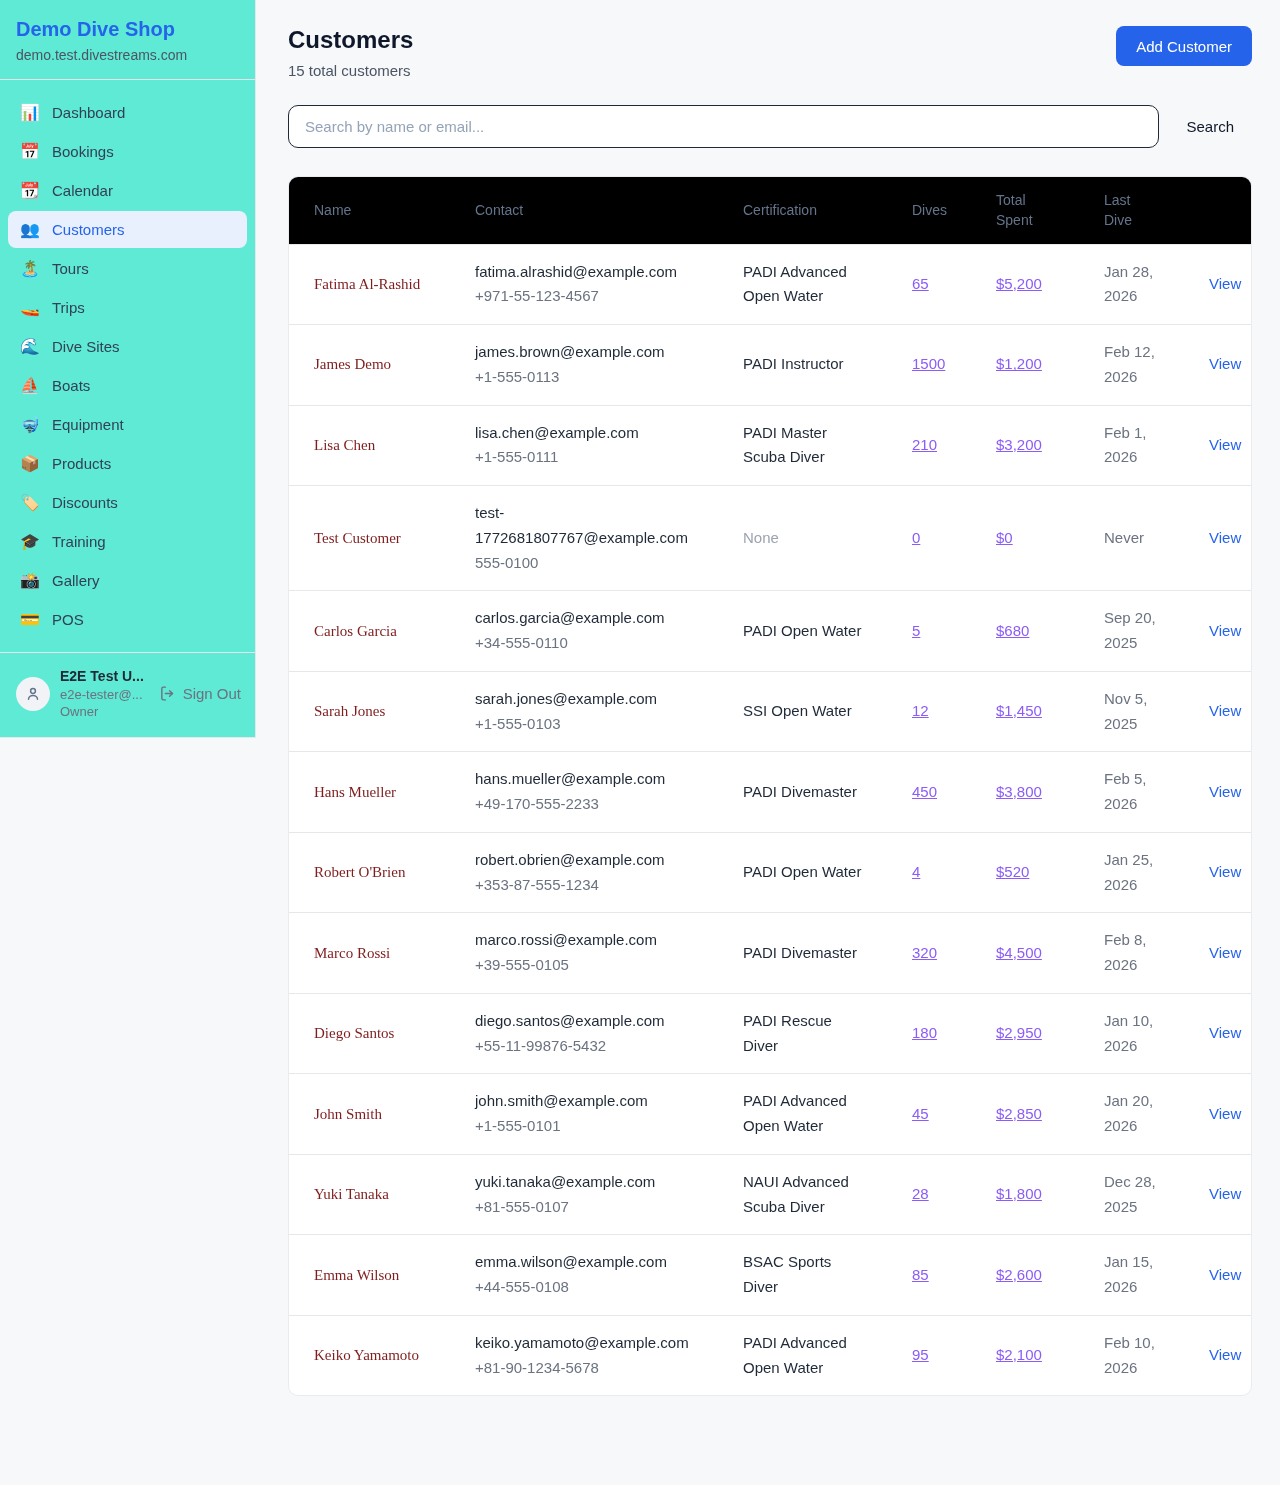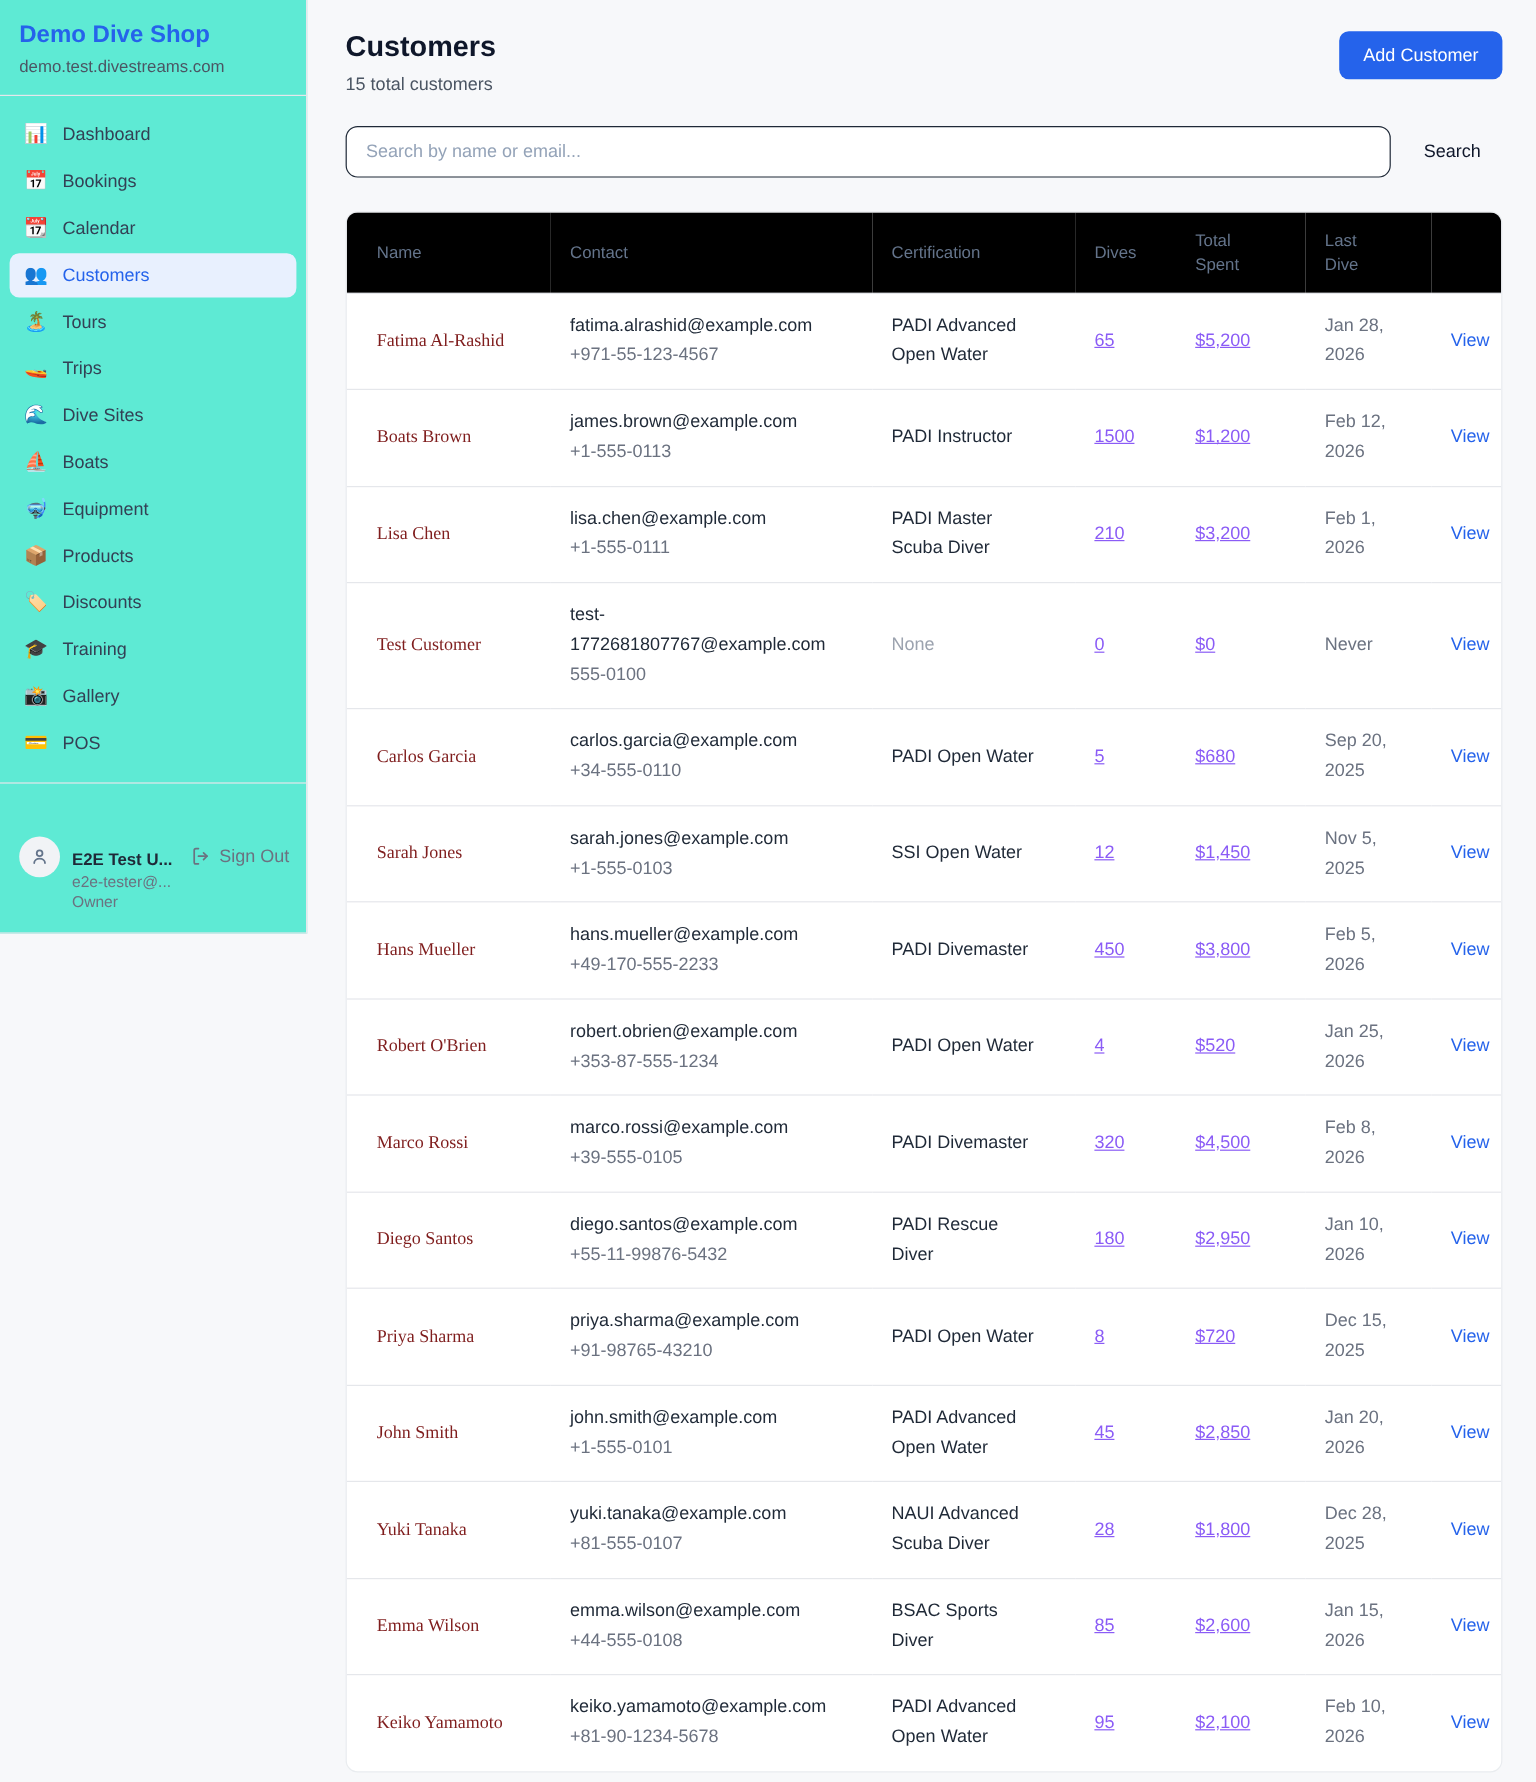--- a/index.html
+++ b/index.html
@@ -31,21 +31,21 @@
   .nav-icon { width:20px; font-size:16px; line-height:1; text-align:center; flex-shrink:0; }
   .sb-footer {
     border-top:1px solid #e5e7eb; padding:14px 12px 16px 16px;
     display:flex; align-items:center; gap:10px;
   }
   .avatar {
     width:34px; height:34px; border-radius:50%; background:#f1f3f6;
     display:flex; align-items:center; justify-content:center; flex-shrink:0;
   }
   .user-meta { flex:1; min-width:0; line-height:1.35; }
-  .user-name { font-size:14px; font-weight:700; color:#1f2937;margin-top:40px; }
+  .user-name { font-size:14px; font-weight:700; color:#1f2937; }
   .user-email, .user-role { font-size:13px; color:#6b7280; }
   .signout {
     display:flex; align-items:center; gap:7px;
     color:#6b7280; font-size:15px; background:none; border:none; cursor:pointer;
     font-family:inherit; flex-shrink:0; padding-right:2px;
   }
 
   
   .main { flex:1; padding:26px 30px 30px 32px; }
   .page-head { display:flex; justify-content:space-between; align-items:flex-start; }
@@ -236,21 +236,21 @@
                 <div class="email">fatima.alrashid@example.com</div>
                 <div class="phone">+971-55-123-4567</div>
               </td>
               <td class="cell-cert"><span>PADI Advanced Open Water</span></td>
               <td class="cell-dives">65</td>
               <td class="cell-spent">$5,200</td>
               <td class="cell-last"><span>Jan 28, 2026</span></td>
               <td class="cell-view"><a class="view-link">View</a></td>
             </tr>
             <tr>
-              <td class="cell-name"><a class="name-link">Boats Brown</a></td>
+              <td class="cell-name"><a class="name-link">James Demo</a></td>
               <td class="cell-contact">
                 <div class="email">james.brown@example.com</div>
                 <div class="phone">+1-555-0113</div>
               </td>
               <td class="cell-cert"><span>PADI Instructor</span></td>
               <td class="cell-dives">1500</td>
               <td class="cell-spent">$1,200</td>
               <td class="cell-last"><span>Feb 12, 2026</span></td>
               <td class="cell-view"><a class="view-link">View</a></td>
             </tr>
@@ -341,32 +341,20 @@
             <tr>
               <td class="cell-name"><a class="name-link">Diego Santos</a></td>
               <td class="cell-contact">
                 <div class="email">diego.santos@example.com</div>
                 <div class="phone">+55-11-99876-5432</div>
               </td>
               <td class="cell-cert"><span>PADI Rescue Diver</span></td>
               <td class="cell-dives">180</td>
               <td class="cell-spent">$2,950</td>
               <td class="cell-last"><span>Jan 10, 2026</span></td>
-              <td class="cell-view"><a class="view-link">View</a></td>
-            </tr>
-            <tr>
-              <td class="cell-name"><a class="name-link">Priya Sharma</a></td>
-              <td class="cell-contact">
-                <div class="email">priya.sharma@example.com</div>
-                <div class="phone">+91-98765-43210</div>
-              </td>
-              <td class="cell-cert"><span>PADI Open Water</span></td>
-              <td class="cell-dives">8</td>
-              <td class="cell-spent">$720</td>
-              <td class="cell-last"><span>Dec 15, 2025</span></td>
               <td class="cell-view"><a class="view-link">View</a></td>
             </tr>
             <tr>
               <td class="cell-name"><a class="name-link">John Smith</a></td>
               <td class="cell-contact">
                 <div class="email">john.smith@example.com</div>
                 <div class="phone">+1-555-0101</div>
               </td>
               <td class="cell-cert"><span>PADI Advanced Open Water</span></td>
               <td class="cell-dives">45</td>

